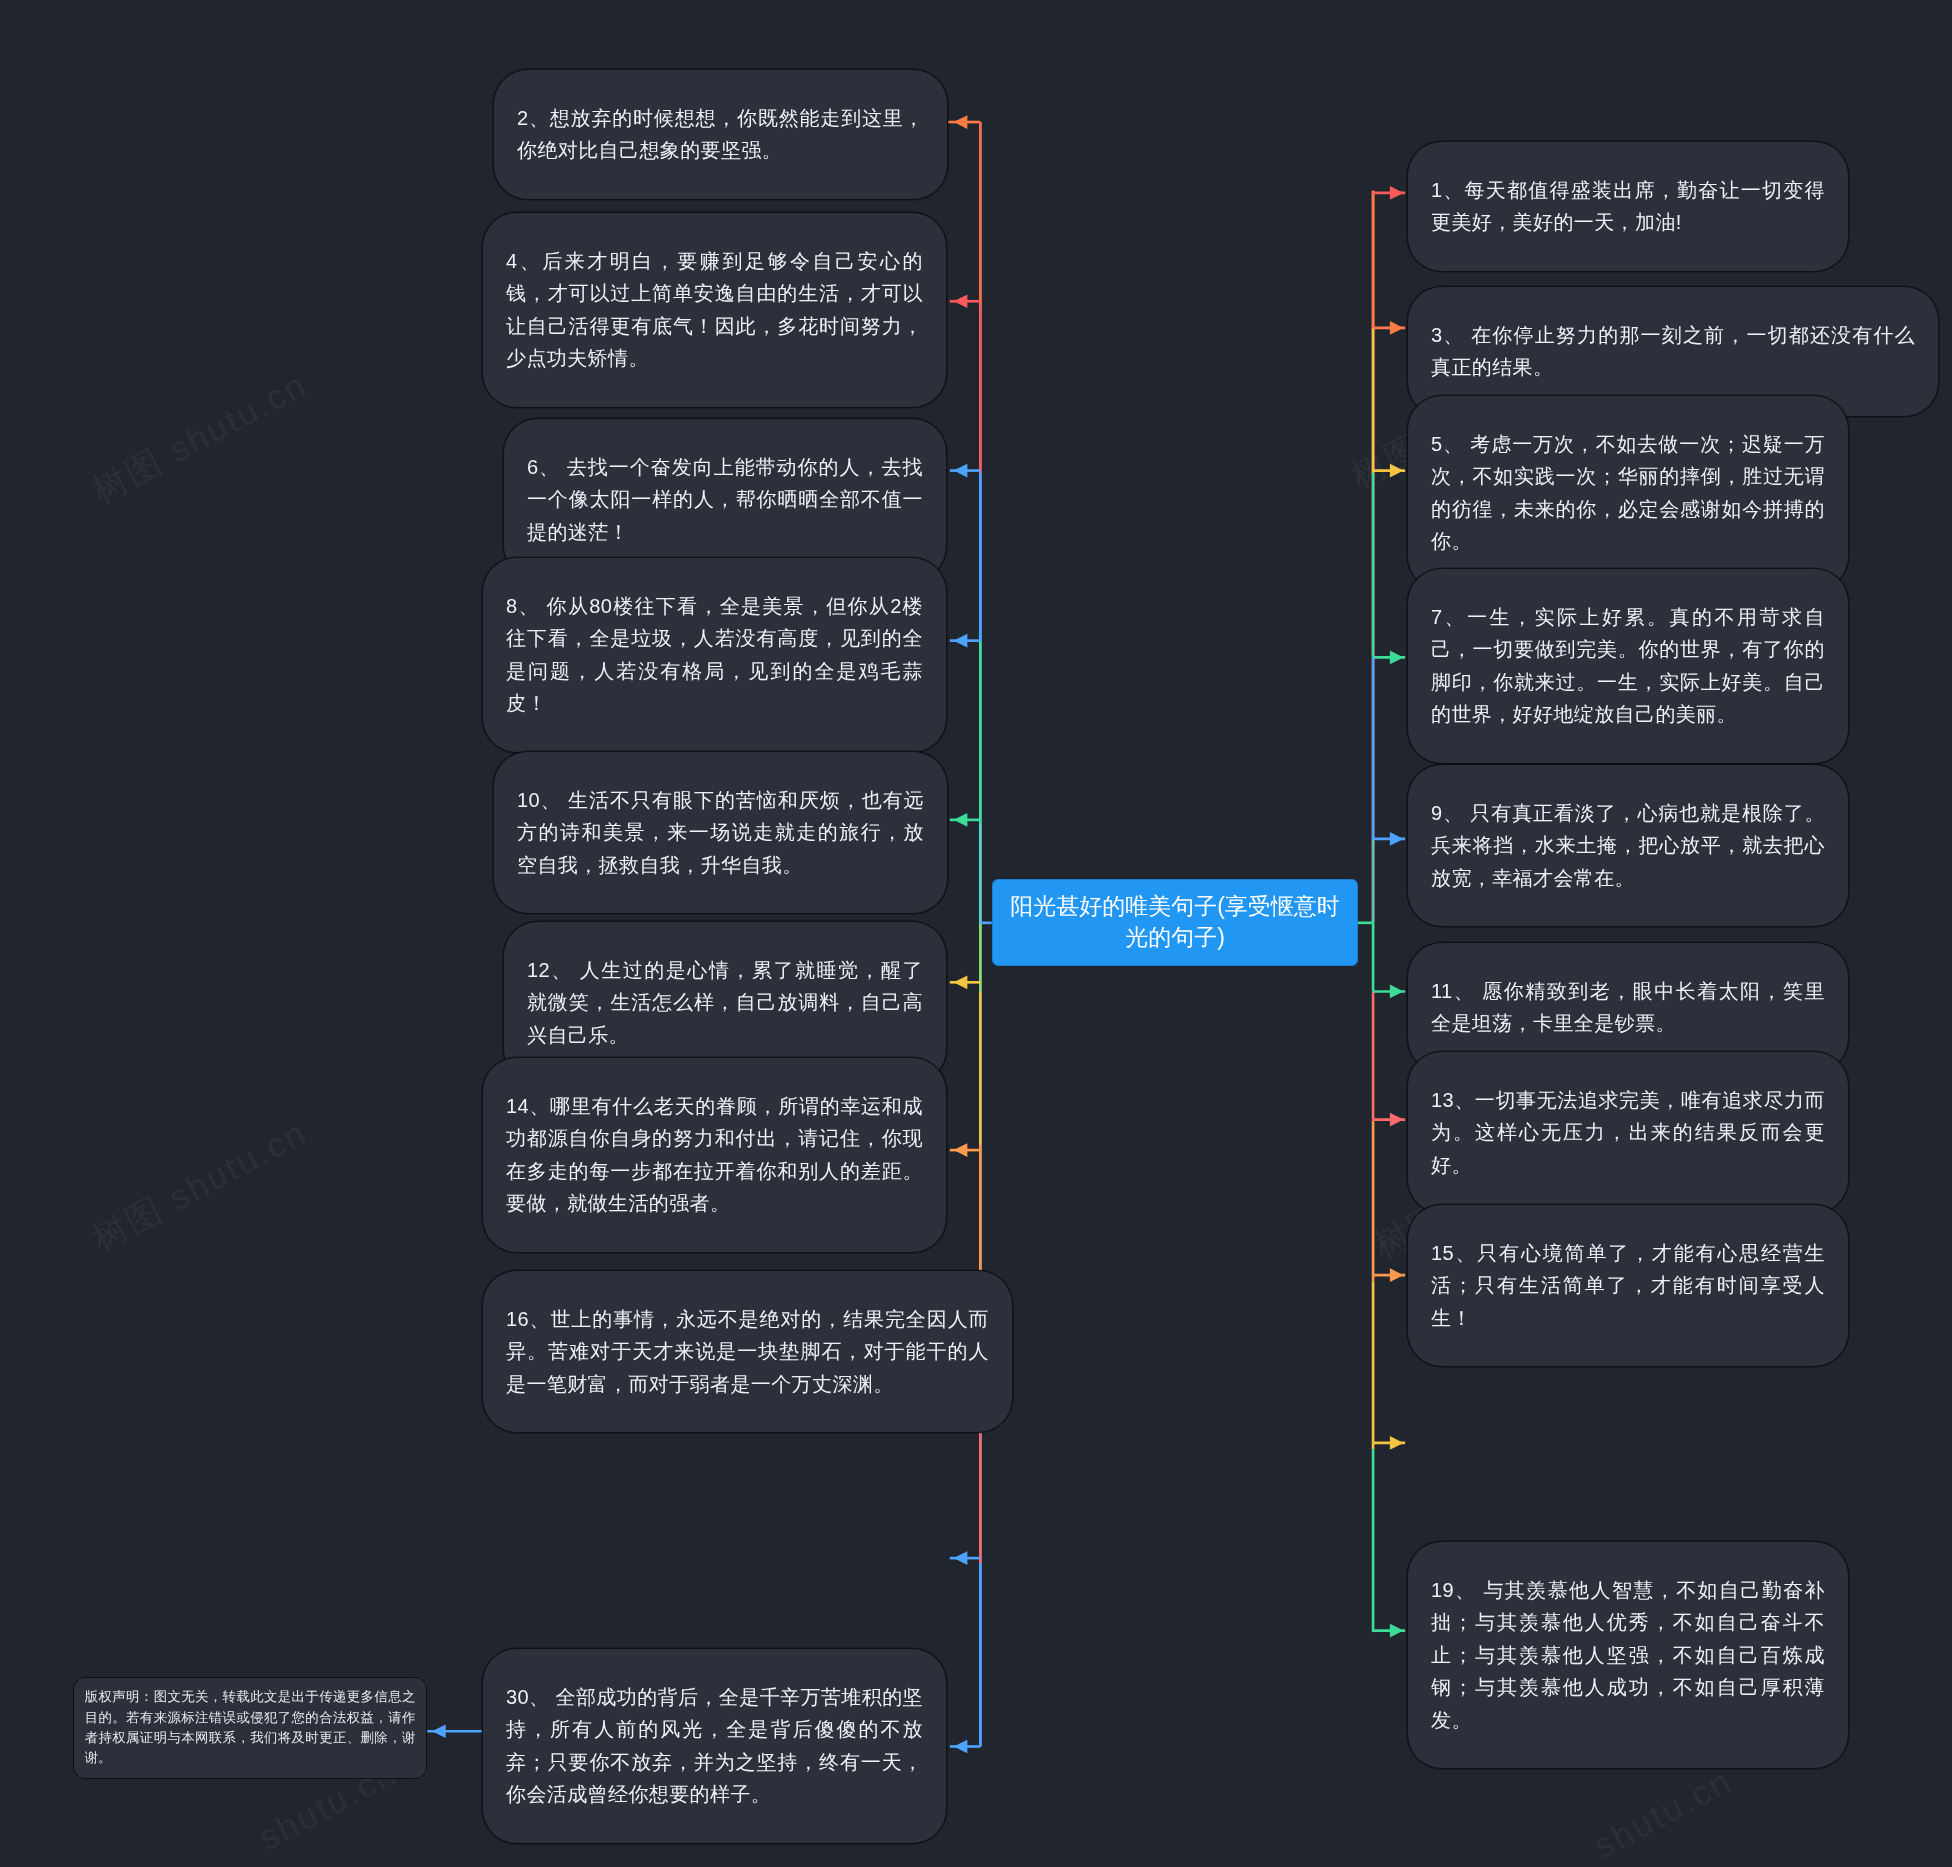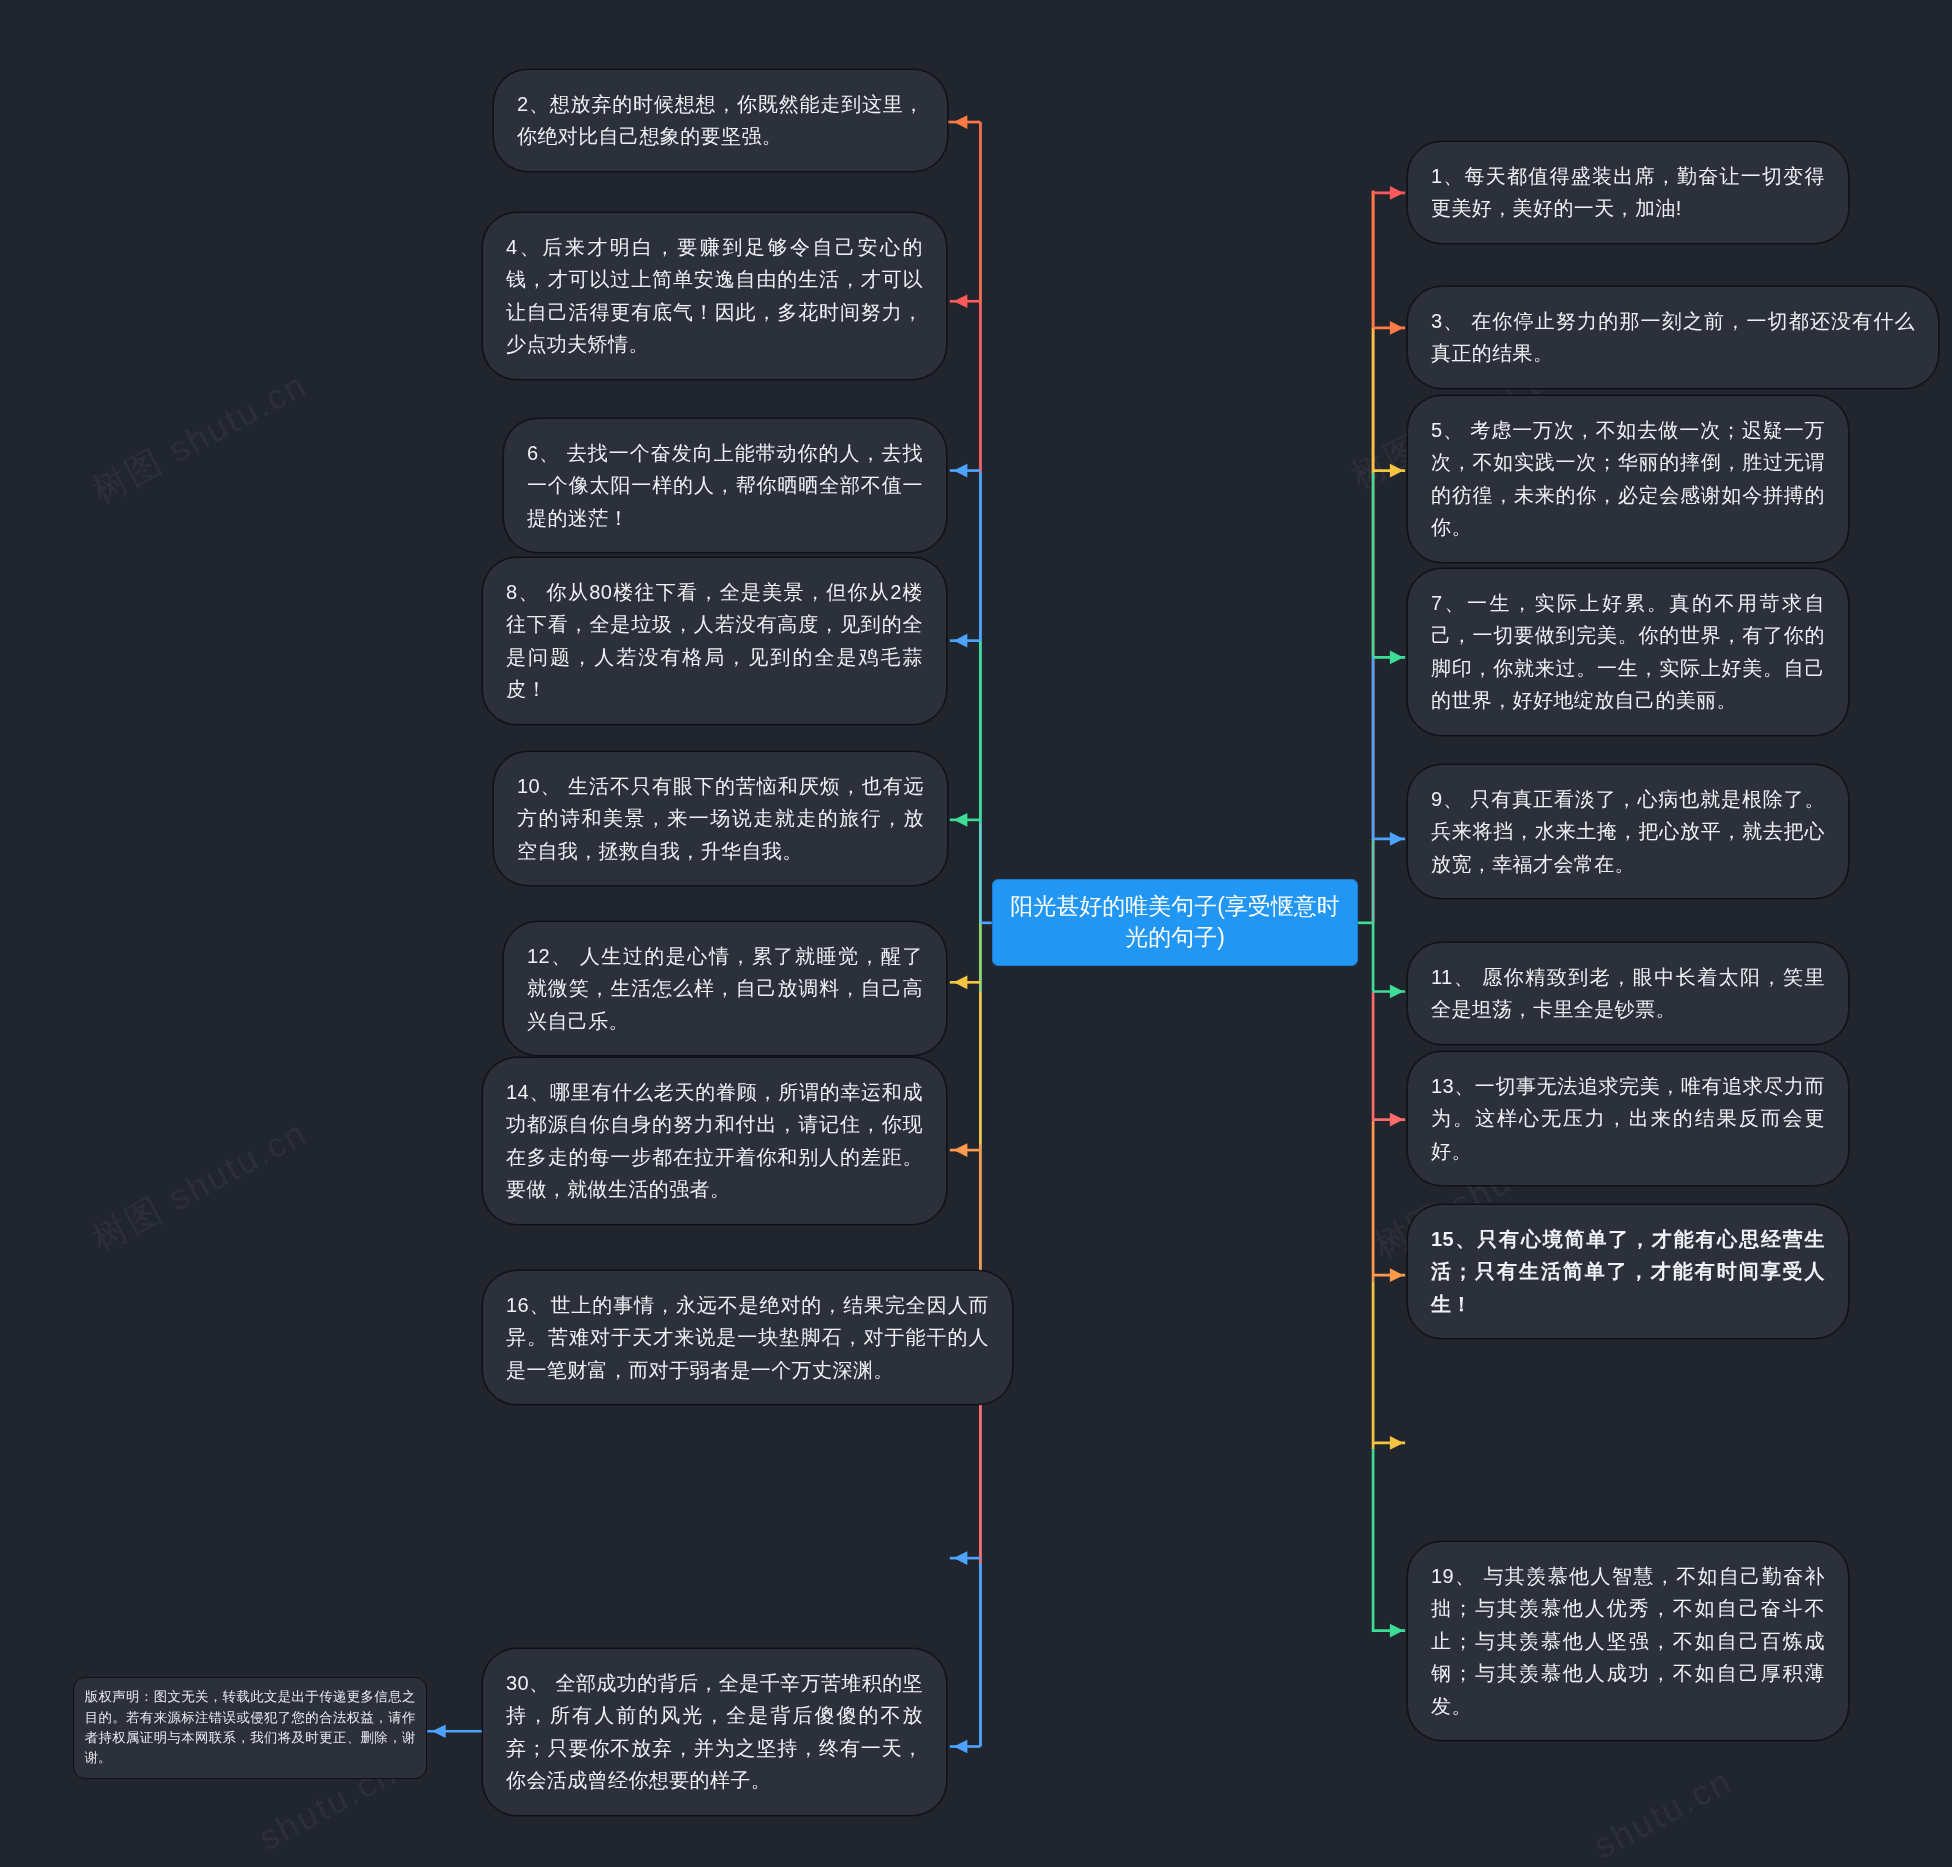--- a/index.html
+++ b/index.html
@@ -22,21 +22,21 @@
   
   svg.links{position:absolute;left:0;top:0;width:1953px;height:1867px;overflow:visible;}
 
   
   .node{
     position:absolute;box-sizing:border-box;
     background:#2b303b;
     border:1.5px solid #0e1015;
     border-radius:35px;
     color:#eef1f6;
-    padding:18px 23px;
+    padding:32px 23px;
     line-height:1.62;
     font-size:20px;
     letter-spacing:0.4px;
     text-align:justify;
     text-justify:inter-ideograph;
     box-shadow:0 0 0 0.8px rgba(0,0,0,.35);
   }
   .node.left{text-align:justify;}
   .node.right{text-align:justify;}
 
@@ -177,19 +177,19 @@
 
   <div id="central" style="left:992px;top:879px;width:366px;">阳光甚好的唯美句子(享受惬意时光的句子)</div>
 
   <div class="node right" style="left:1407px;top:141px;width:442px;">1、每天都值得盛装出席，勤奋让一切变得更美好，美好的一天，加油!</div>
   <div class="node right" style="left:1407px;top:286px;width:532px;">3、 在你停止努力的那一刻之前，一切都还没有什么真正的结果。</div>
   <div class="node right" style="left:1407px;top:395px;width:442px;">5、 考虑一万次，不如去做一次；迟疑一万次，不如实践一次；华丽的摔倒，胜过无谓的彷徨，未来的你，必定会感谢如今拼搏的你。</div>
   <div class="node right" style="left:1407px;top:568px;width:442px;">7、一生，实际上好累。真的不用苛求自己，一切要做到完美。你的世界，有了你的脚印，你就来过。一生，实际上好美。自己的世界，好好地绽放自己的美丽。</div>
   <div class="node right" style="left:1407px;top:764px;width:442px;">9、 只有真正看淡了，心病也就是根除了。兵来将挡，水来土掩，把心放平，就去把心放宽，幸福才会常在。</div>
   <div class="node right" style="left:1407px;top:942px;width:442px;">11、 愿你精致到老，眼中长着太阳，笑里全是坦荡，卡里全是钞票。</div>
   <div class="node right" style="left:1407px;top:1051px;width:442px;">13、一切事无法追求完美，唯有追求尽力而为。这样心无压力，出来的结果反而会更好。</div>
-  <div class="node right" style="left:1407px;top:1204px;width:442px;font-weight:bold;">15、只有心境简单了，才能有心思经营生活；只有生活简单了，才能有时间享受人生！</div>
+  <div class="node right" style="left:1407px;top:1204px;width:442px;">15、只有心境简单了，才能有心思经营生活；只有生活简单了，才能有时间享受人生！</div>
   <div class="node right" style="left:1407px;top:1541px;width:442px;">19、 与其羡慕他人智慧，不如自己勤奋补拙；与其羡慕他人优秀，不如自己奋斗不止；与其羡慕他人坚强，不如自己百炼成钢；与其羡慕他人成功，不如自己厚积薄发。</div>
 
   <div id="copyright" style="left:73px;top:1677px;width:354px;">版权声明：图文无关，转载此文是出于传递更多信息之目的。若有来源标注错误或侵犯了您的合法权益，请作者持权属证明与本网联系，我们将及时更正、删除，谢谢。</div>
 
 </div>
 
 
 </body></html>

